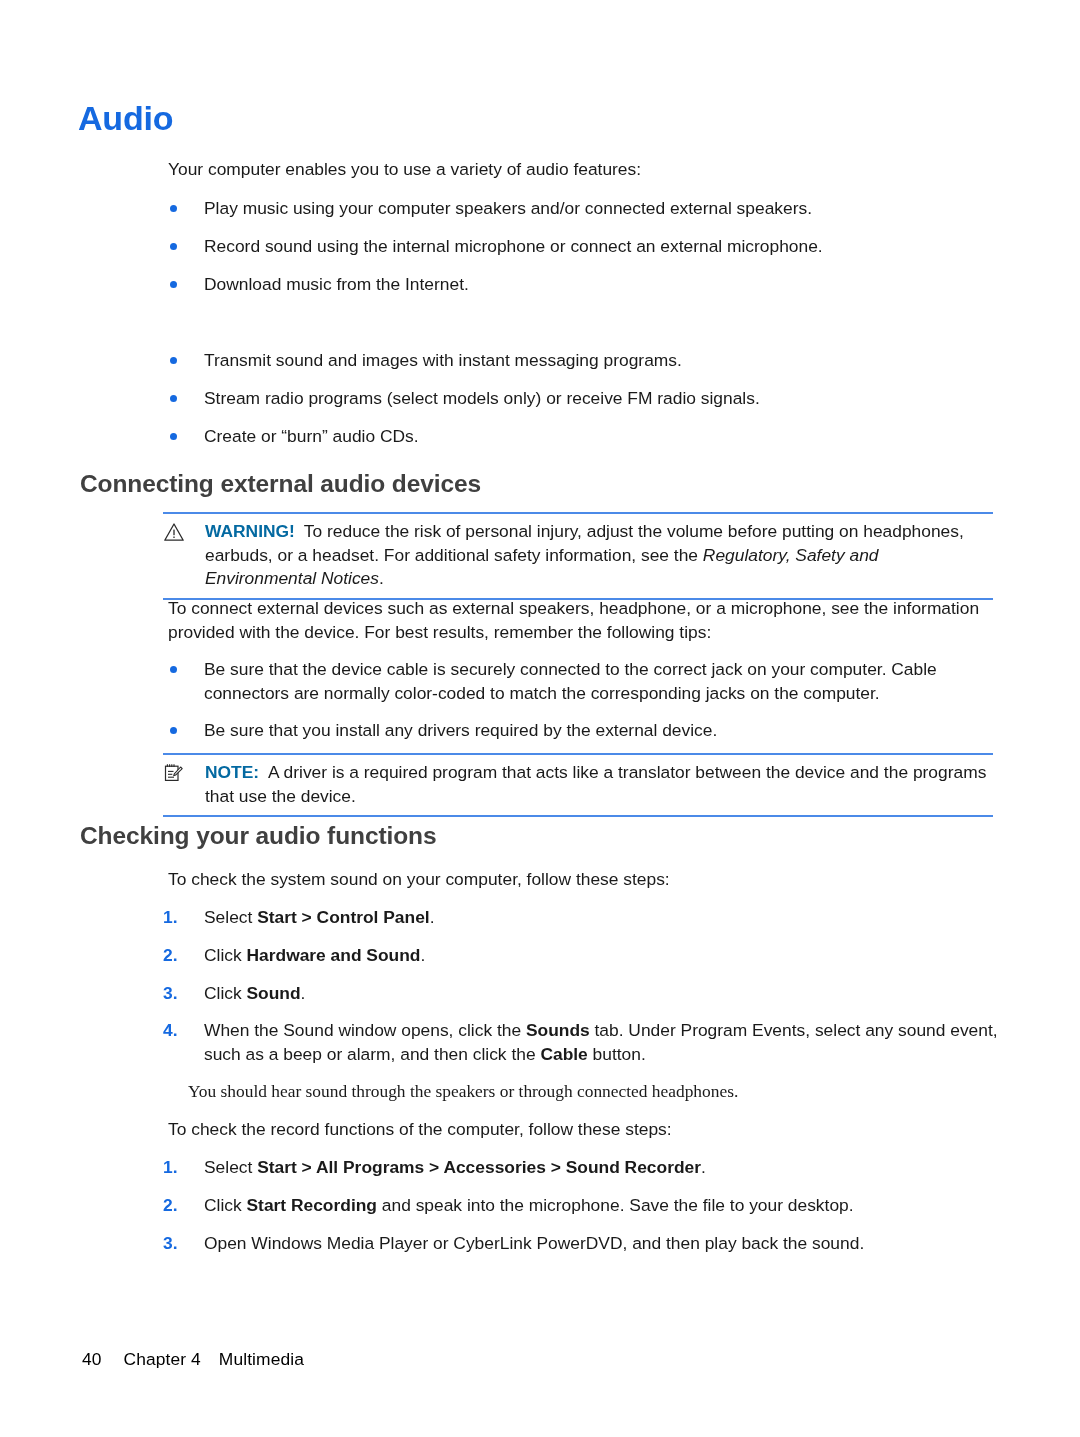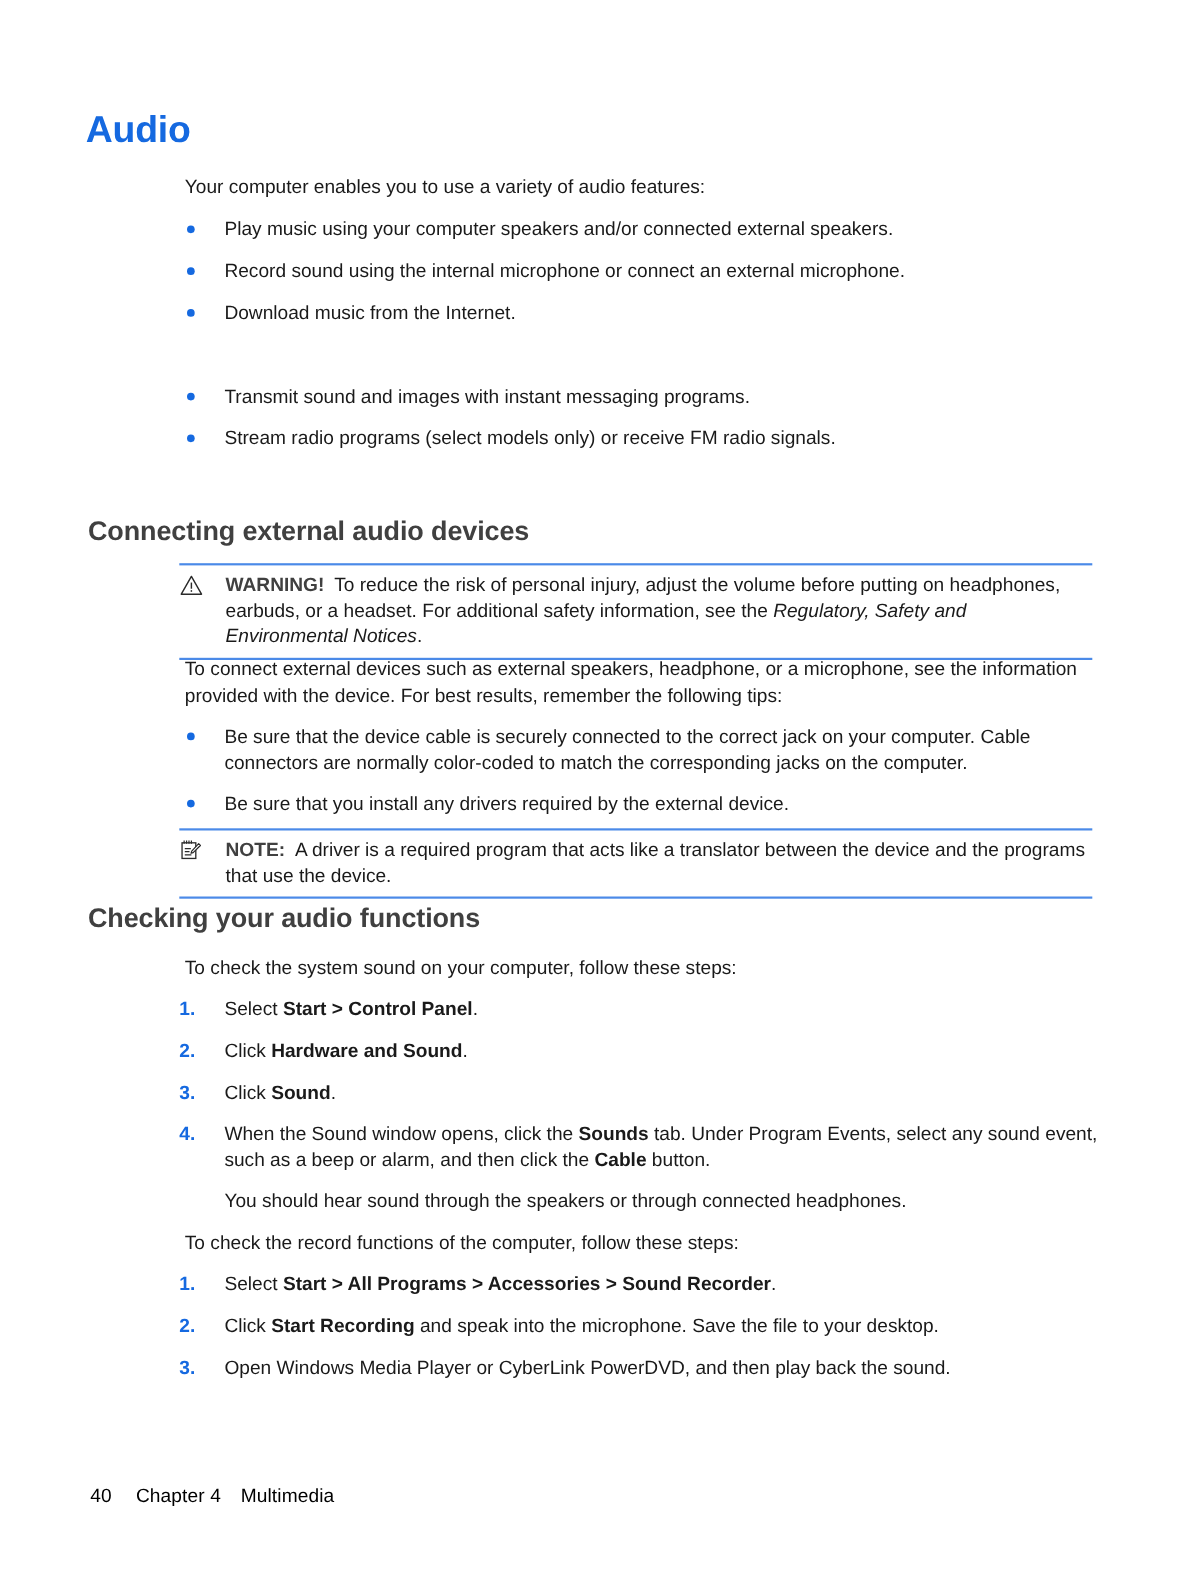--- a/index.html
+++ b/index.html
@@ -114,21 +114,21 @@
   }
   .admon .ad-inner {
     position: relative;
     padding-left: 42px;
     font-size: 17.4px;
     line-height: 23.5px;
     color: #1a1a1a;
   }
   .admon .ad-label {
     font-weight: bold;
-    color: #404040;
+    color: #0369a1;
     margin-right: 9px;
   }
   .admon .ad-icon {
     position: absolute;
     left: 0px;
     top: 2px;
     width: 22px;
     height: 20px;
   }
 
@@ -166,20 +166,24 @@
     <span class="dot"></span>
     <span class="btext">Download music from the Internet.</span>
   </div>
   <div class="bullet-row" style="top:349px;">
     <span class="dot"></span>
     <span class="btext">Transmit sound and images with instant messaging programs.</span>
   </div>
   <div class="bullet-row" style="top:387px;">
     <span class="dot"></span>
     <span class="btext">Stream radio programs (select models only) or receive FM radio signals.</span>
+  </div>
+  <div class="bullet-row" style="top:425px;">
+    <span class="dot"></span>
+    <span class="btext">Create or “burn” audio CDs.</span>
   </div>
 
   <div class="h2" id="h2-connect">Connecting external audio devices</div>
 
   <div class="admon" style="top:512px;">
     <div class="ad-inner">
       <span class="ad-icon">
         <svg width="22" height="20" viewBox="0 0 22 20" xmlns="http://www.w3.org/2000/svg">
           <polygon points="11,2 20.2,18.2 1.8,18.2" fill="none" stroke="#2b2b2b" stroke-width="1.3" stroke-linejoin="round"></polygon>
           <rect x="10.35" y="7.6" width="1.3" height="5.6" fill="#2b2b2b"></rect>
@@ -234,21 +238,21 @@
   </div>
   <div class="num-row" style="top:982px;">
     <span class="num">3.</span>
     <span class="ntext"><span>Click </span><span style="font-weight: bold;">Sound</span><span>.</span></span>
   </div>
   <div class="num-row" style="top:1019px;">
     <span class="num">4.</span>
     <span class="ntext"><span>When the Sound window opens, click the </span><span style="font-weight: bold;">Sounds</span><span> tab. Under Program Events, select any sound event, such as a beep or alarm, and then click the </span><span style="font-weight: bold;">Cable</span><span> button.</span></span>
   </div>
 
-  <div class="body-text" style="top:1080px;left:204px;width:800px;">You should hear sound through the speakers or through connected headphones.</div>
+  <div class="body-text" style="top:1080px;left:188px;width:800px;font-family:Liberation Serif, serif;">You should hear sound through the speakers or through connected headphones.</div>
 
   <div class="body-text" style="top:1118px;">To check the record functions of the computer, follow these steps:</div>
 
   <div class="num-row" style="top:1156px;">
     <span class="num">1.</span>
     <span class="ntext"><span>Select </span><span style="font-weight: bold;">Start &gt; All Programs &gt; Accessories &gt; Sound Recorder</span><span>.</span></span>
   </div>
   <div class="num-row" style="top:1194px;">
     <span class="num">2.</span>
     <span class="ntext"><span>Click </span><span style="font-weight: bold;">Start Recording</span><span> and speak into the microphone. Save the file to your desktop.</span></span>

